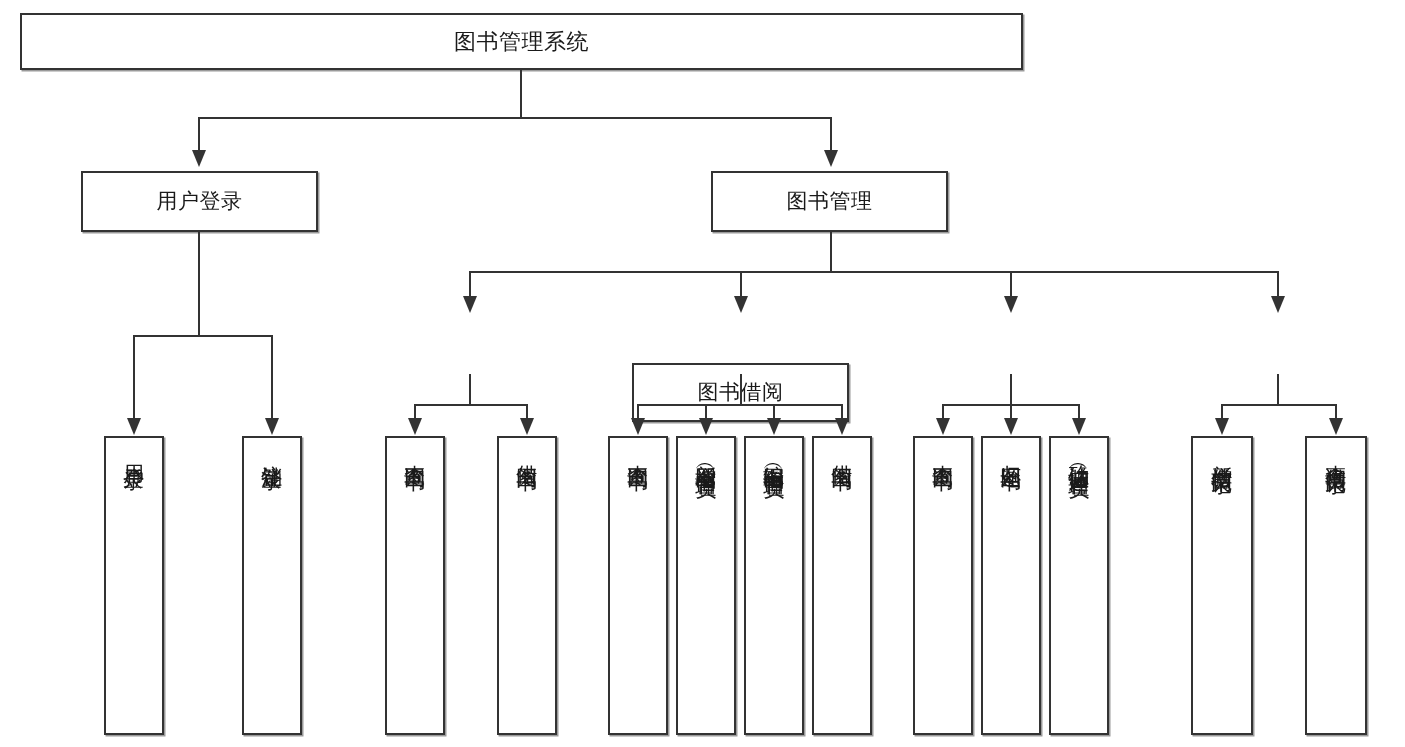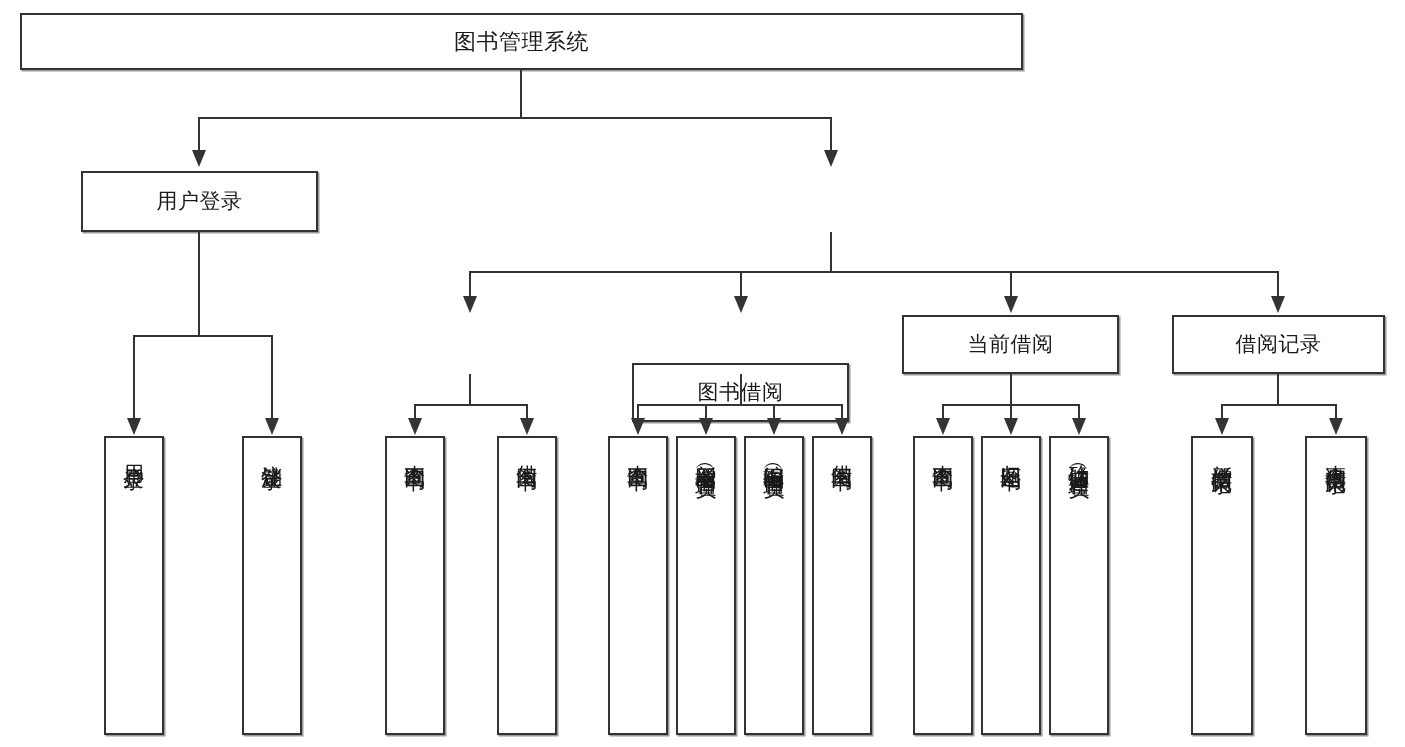--- a/index.html
+++ b/index.html
@@ -96,20 +96,23 @@
   <div class="hline" style="left:198px; top:117px; width:634px; height:2px;"></div>
   <div class="vline" style="left:198px; top:117px; width:2px; height:34px;"></div>
   <div class="arrow" style="left:192px; top:150px;"></div>
   <div class="vline" style="left:830px; top:117px; width:2px; height:34px;"></div>
   <div class="arrow" style="left:824px; top:150px;"></div>
 
   <div class="node mid" style="left:81px; top:171px; width:237px; height:61px;">
     <span class="label">用户登录</span>
   </div>
 
+  <div class="node mid" style="left:711px; top:171px; width:237px; height:61px;">
+    <span class="label">图书管理</span>
+  </div>
 
   <div class="vline" style="left:198px; top:232px; width:2px; height:104px;"></div>
   <div class="hline" style="left:133px; top:335px; width:140px; height:2px;"></div>
   <div class="vline" style="left:133px; top:335px; width:2px; height:84px;"></div>
   <div class="arrow" style="left:127px; top:418px;"></div>
   <div class="vline" style="left:271px; top:335px; width:2px; height:84px;"></div>
   <div class="arrow" style="left:265px; top:418px;"></div>
 
   <div class="vline" style="left:830px; top:232px; width:2px; height:40px;"></div>
   <div class="hline" style="left:469px; top:271px; width:810px; height:2px;"></div>
@@ -118,26 +121,20 @@
   <div class="vline" style="left:740px; top:271px; width:2px; height:26px;"></div>
   <div class="arrow" style="left:734px; top:296px;"></div>
   <div class="vline" style="left:1010px; top:271px; width:2px; height:26px;"></div>
   <div class="arrow" style="left:1004px; top:296px;"></div>
   <div class="vline" style="left:1277px; top:271px; width:2px; height:26px;"></div>
   <div class="arrow" style="left:1271px; top:296px;"></div>
 
   <div class="node mid" style="left:632px; top:315px; width:217px; height:59px;margin-top:48px;">
     <span class="label">图书借阅</span>
   </div>
-  <div class="node mid" style="left:902px; top:315px; width:217px; height:59px;">
-    <span class="label">当前借阅</span>
-  </div>
-  <div class="node mid" style="left:1172px; top:315px; width:213px; height:59px;">
-    <span class="label">借阅记录</span>
-  </div>
 
   <div class="vline" style="left:469px; top:374px; width:2px; height:32px;"></div>
   <div class="hline" style="left:414px; top:404px; width:114px; height:2px;"></div>
   <div class="vline" style="left:414px; top:404px; width:2px; height:15px;"></div>
   <div class="arrow" style="left:408px; top:418px;"></div>
   <div class="vline" style="left:526px; top:404px; width:2px; height:15px;"></div>
   <div class="arrow" style="left:520px; top:418px;"></div>
 
   <div class="vline" style="left:740px; top:374px; width:2px; height:32px;"></div>
   <div class="hline" style="left:637px; top:404px; width:206px; height:2px;"></div>

